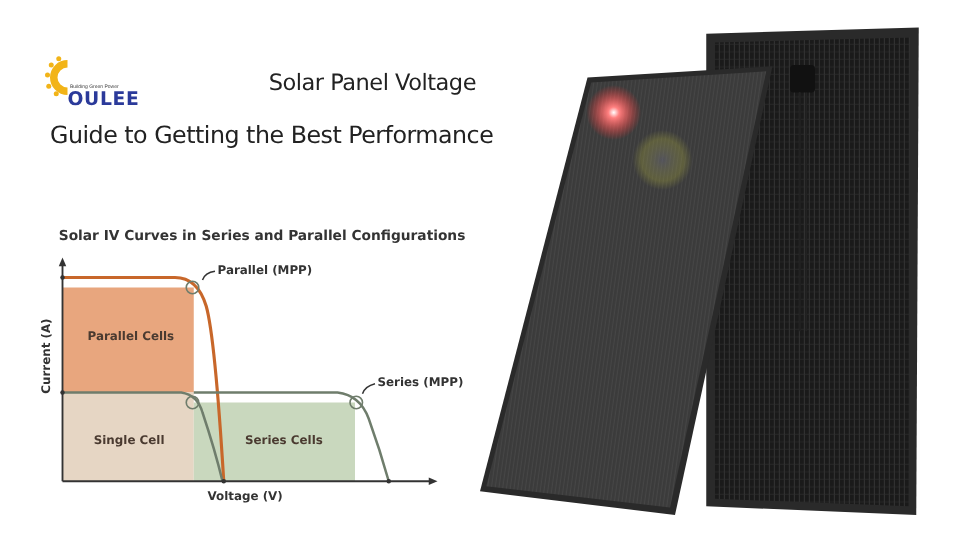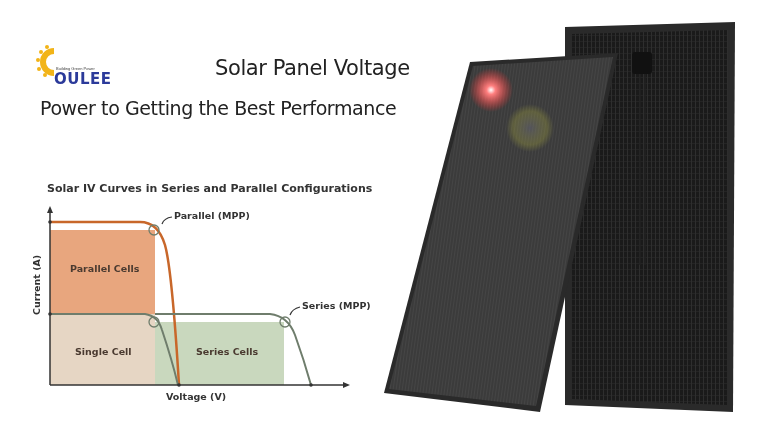--- a/index.html
+++ b/index.html
@@ -1,20 +1,20 @@
 <!DOCTYPE html>
 <html><head>
 <meta charset="utf-8">
 <style>
   * { margin:0; padding:0; box-sizing:border-box; }
   body { width:768px; height:432px; background:#ffffff; position:relative; overflow:hidden; font-family:"Liberation Sans", sans-serif; }
   .logo { position:absolute; left:36px; top:44px; width:90px; height:34px; }
   .logo-text { position:absolute; left:56px; top:4px; font-family:"DejaVu Sans", sans-serif; font-weight:bold; font-size:15px; color:#2b3a9a; letter-spacing:0.5px;margin-top:22px; }
   .logo-tag { position:absolute; left:57px; top:22px; font-size:4px; color:#444; }
-  .title1 { position:absolute; left:215px; top:56px; font-size:21px; color:#222; font-family:"DejaVu Sans", sans-serif; letter-spacing:-0.4px; }
+  .title1 { position:absolute; left:215px; top:56px; font-size:18px; color:#222; font-family:"DejaVu Sans", sans-serif; letter-spacing:-0.4px; }
   .title2 { position:absolute; left:40px; top:97px; font-size:19px; color:#222; font-family:"DejaVu Sans", sans-serif; letter-spacing:-0.4px; }
   .chart { position:absolute; left:0; top:0; width:380px; height:432px; }
   .chart-title { font-family:"DejaVu Sans", sans-serif; font-weight:bold; font-size:11px; fill:#333; }
   .lbl { font-family:"DejaVu Sans", sans-serif; font-weight:bold; font-size:9.5px; fill:#333; }
   .cell-lbl { font-family:"DejaVu Sans", sans-serif; font-weight:bold; font-size:9.5px; fill:#4a3a30; }
   .panels { position:absolute; left:380px; top:0; width:388px; height:432px; }
 </style>
 </head>
 <body>
 
@@ -27,21 +27,21 @@
         <circle cx="3" cy="25" r="2"></circle>
       <circle cx="11" cy="3" r="2"></circle>
         <circle cx="9" cy="31" r="2"></circle>
     </g>
   </svg>
   <span class="logo-text" style="left:18px;">OULEE</span>
   <span class="logo-tag" style="left:20px;">Building Green Power</span>
 </div>
 
 <div class="title1">Solar Panel Voltage</div>
-<div class="title2">Power to Getting the Best Performance</div>
+<div class="title2">Guide to Getting the Best Performance</div>
 
 <svg class="chart" viewBox="0 0 380 432">
   <text class="chart-title" x="47" y="192">Solar IV Curves in Series and Parallel Configurations</text>
 
   <rect x="50" y="230" width="105" height="84" fill="#e8a67e"></rect>
   <rect x="50" y="314" width="105" height="71" fill="#e6d6c4"></rect>
   <rect x="155" y="322" width="129" height="63" fill="#c9d8be"></rect>
   <text class="cell-lbl" x="70" y="272">Parallel Cells</text>
   <text class="cell-lbl" x="75" y="355">Single Cell</text>
   <text class="cell-lbl" x="196" y="355">Series Cells</text>

